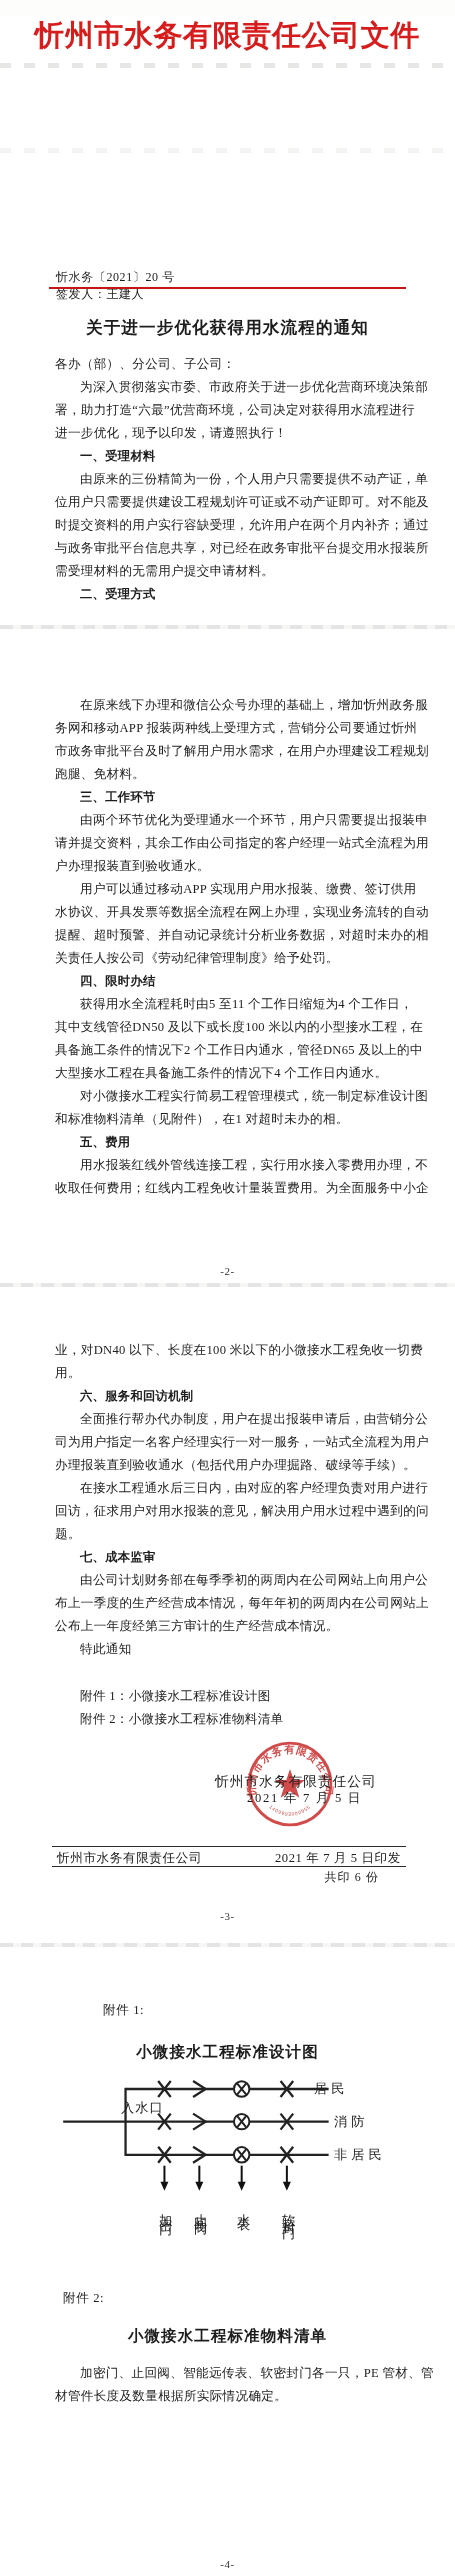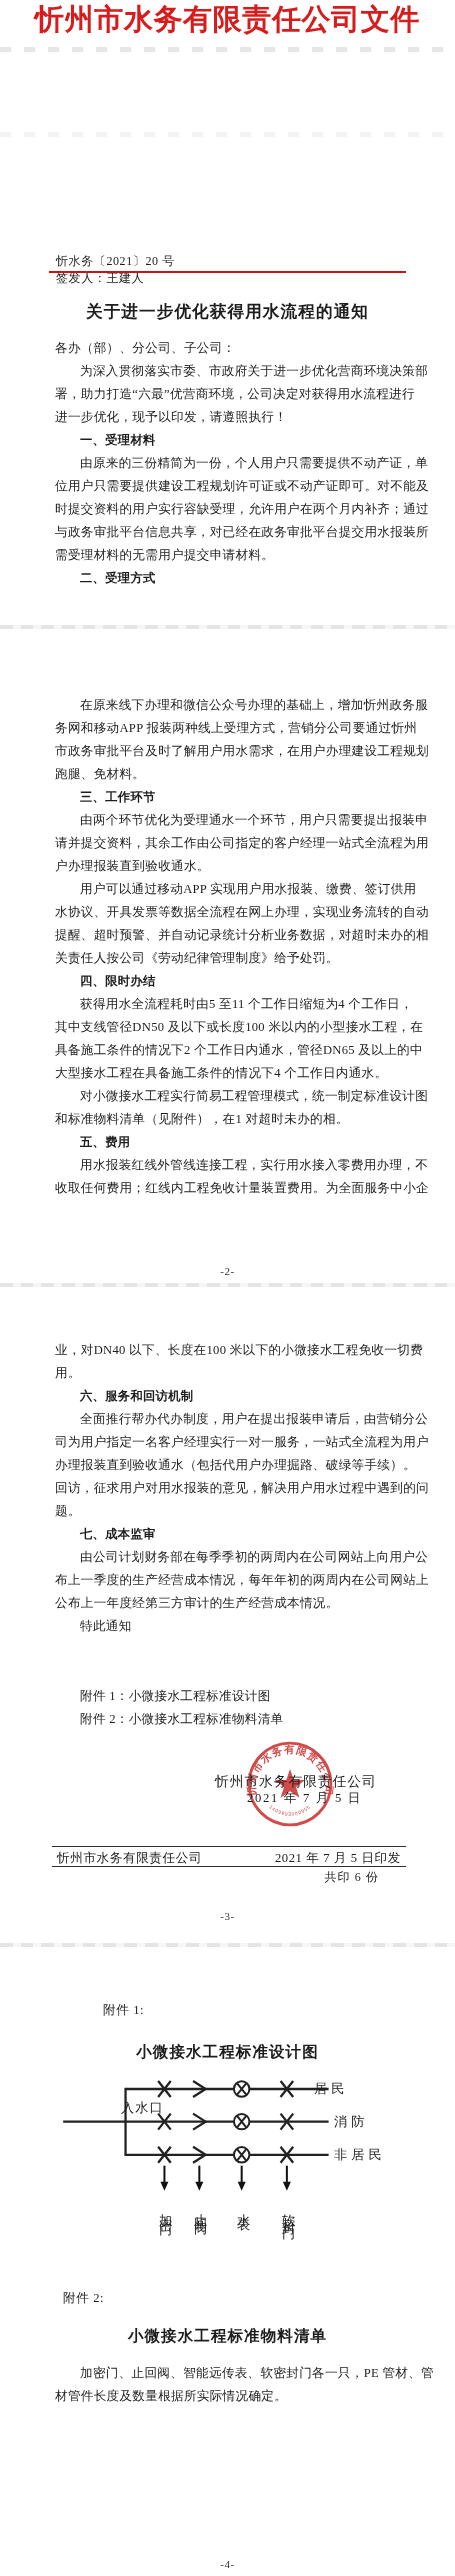--- a/index.html
+++ b/index.html
@@ -43,21 +43,21 @@
   .dg-label{position:absolute;font-size:13.2px;white-space:nowrap;}
   .dg-branch{letter-spacing:4px;}
   .dg-vert{position:absolute;writing-mode:vertical-rl;text-orientation:upright;
     font-size:13.2px;letter-spacing:4px;}
 </style>
 </head>
 <body>
 
 <div class="canvas">
 
-  <div class="page" style="top:0;height:627px;">
+  <div class="page" style="top:16px;height:627px;">
     <div class="scanband" style="top:47px;"></div>
     <div class="scanband" style="top:132px;opacity:.45;"></div>
 
     <div class="red-head">忻州市水务有限责任公司文件</div>
 
     <div class="doc-meta" style="top:253px;">
       <span>忻水务〔2021〕20 号</span>
       <span>签发人：王建人</span>
     </div>
 
@@ -109,20 +109,21 @@
   </div>
 
   <div class="page" style="top:1286px;height:660px;">
     <div class="body-block" style="top:53px;">
       <div class="line">业，对DN40 以下、长度在100 米以下的小微接水工程免收一切费</div>
       <div class="line">用。</div>
       <div class="line ind h">六、服务和回访机制</div>
       <div class="line ind">全面推行帮办代办制度，用户在提出报装申请后，由营销分公</div>
       <div class="line">司为用户指定一名客户经理实行一对一服务，一站式全流程为用户</div>
       <div class="line">办理报装直到验收通水（包括代用户办理掘路、破绿等手续）。</div>
+      <div class="line ind">在接水工程通水后三日内，由对应的客户经理负责对用户进行</div>
       <div class="line">回访，征求用户对用水报装的意见，解决用户用水过程中遇到的问</div>
       <div class="line">题。</div>
       <div class="line ind h">七、成本监审</div>
       <div class="line ind">由公司计划财务部在每季季初的两周内在公司网站上向用户公</div>
       <div class="line">布上一季度的生产经营成本情况，每年年初的两周内在公司网站上</div>
       <div class="line">公布上一年度经第三方审计的生产经营成本情况。</div>
       <div class="line ind">特此通知</div>
     </div>
 
     <div class="body-block" style="top:399px;">

